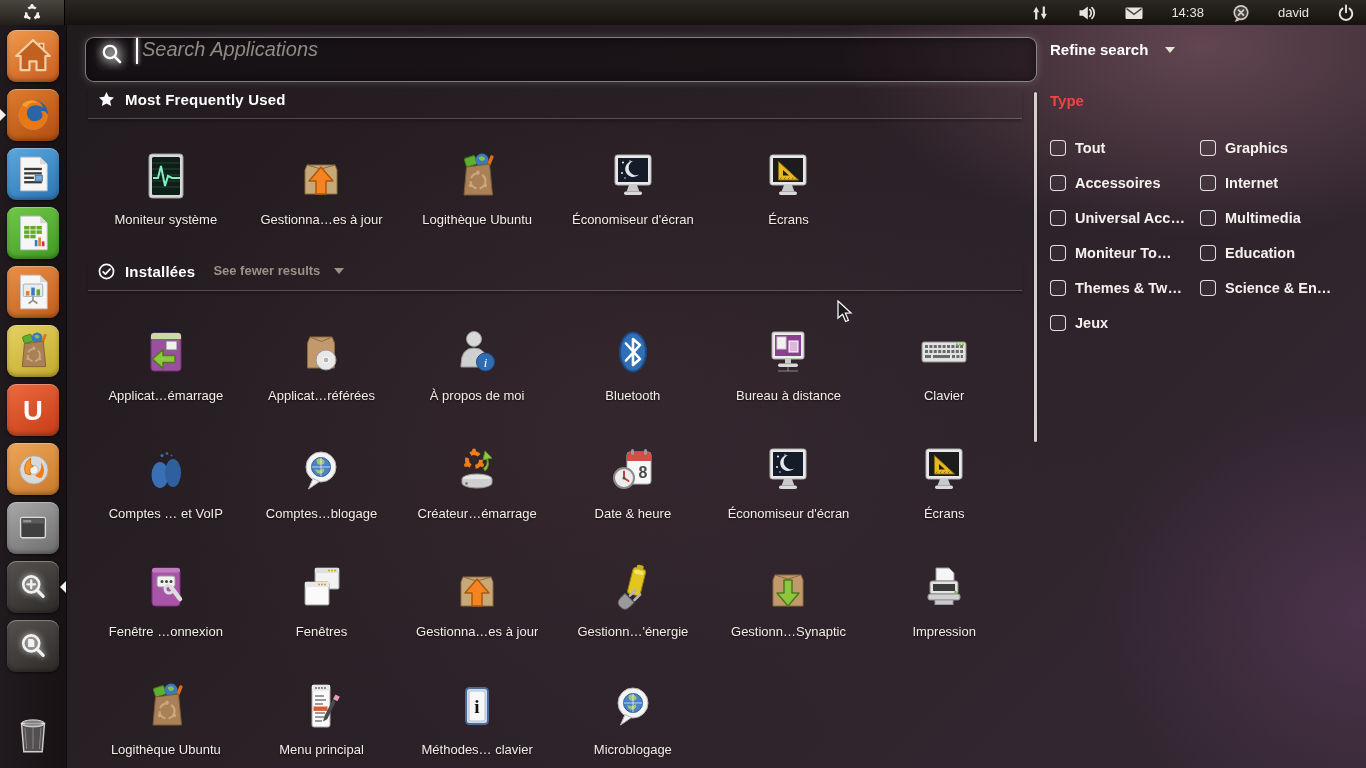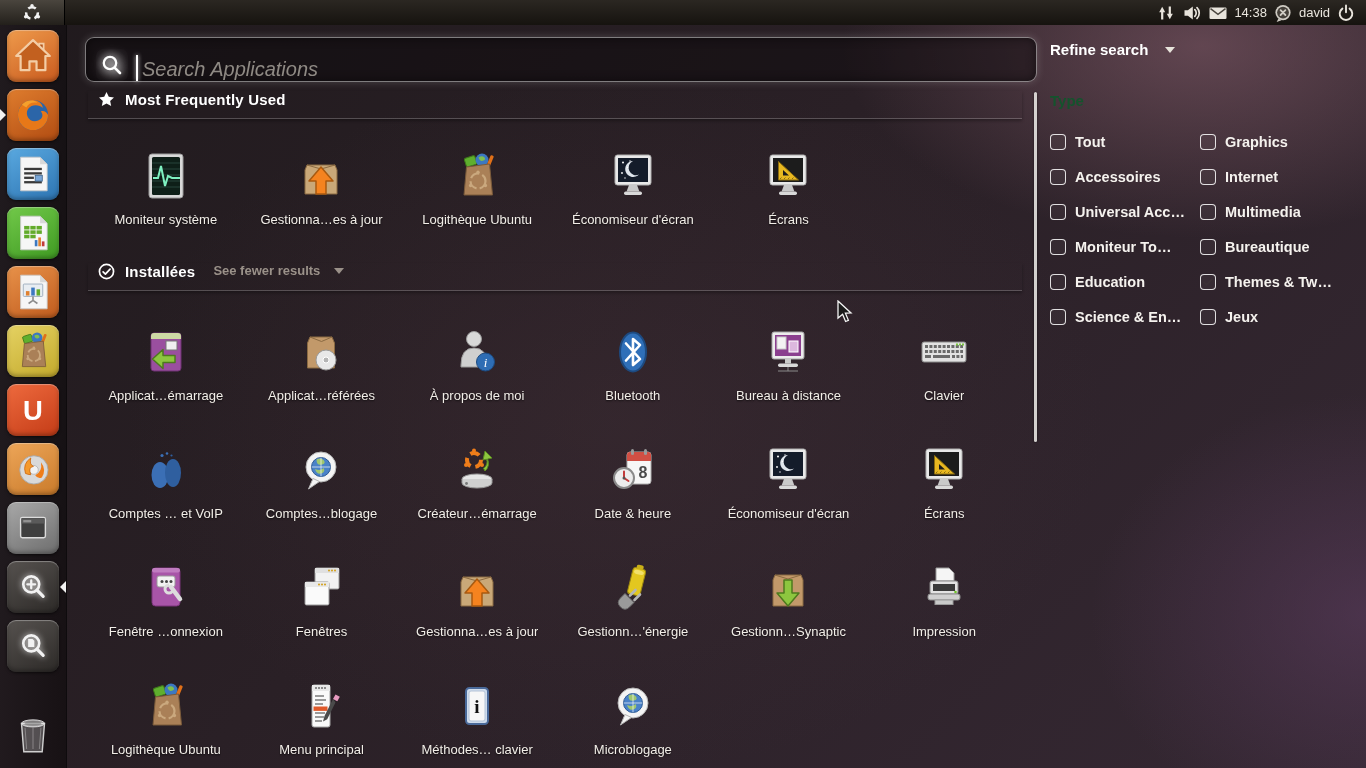--- a/index.html
+++ b/index.html
@@ -11,21 +11,21 @@
       radial-gradient(ellipse 500px 400px at 100% 80%, rgba(110,70,115,0.40), rgba(0,0,0,0) 55%),
       radial-gradient(ellipse 700px 500px at 45% 55%, rgba(70,50,58,0.35), rgba(0,0,0,0) 70%),
       linear-gradient(135deg,#201a1d 0%,#2a2026 45%,#352833 100%);
     color:#f2eee8;
   }
   
   .topbar{position:absolute;left:0;top:0;width:1366px;height:25px;
     background:linear-gradient(#2b2722,#16130f);z-index:50;display:flex;align-items:center;}
   .tb-logo{width:64px;height:25px;display:flex;align-items:center;justify-content:center;
     background:linear-gradient(#4a453e,#23201b);border-right:1px solid #000;cursor:pointer;}
-  .tb-right{margin-left:auto;display:flex;align-items:center;gap:6px;padding-right:10px;}
+  .tb-right{margin-left:auto;display:flex;align-items:center;gap:27px;padding-right:10px;}
   .tb-ic{width:20px;height:20px;display:inline-block;}
   .tb-ic svg{width:100%;height:100%;display:block;}
   .tb-text{font-size:13px;color:#e8e4dc;}
   
   .launcher{position:absolute;left:0;top:25px;width:66px;height:743px;
     background:linear-gradient(90deg,rgba(32,26,30,0.96),rgba(22,17,20,0.96));
     border-right:1px solid rgba(0,0,0,0.55);z-index:40;}
   .l-item{position:absolute;left:7px;width:52px;height:52px;border-radius:9px;
     box-shadow:inset 0 1px 1px rgba(255,255,255,0.35), inset 0 -2px 4px rgba(0,0,0,0.3), 0 1px 3px rgba(0,0,0,0.6);
     display:flex;align-items:center;justify-content:center;cursor:pointer;}
@@ -42,21 +42,21 @@
   .tile-applens,.tile-fileslens{background:linear-gradient(150deg,#56524f,#2d2a28);}
   .tile-applens svg,.tile-fileslens svg{filter:drop-shadow(0 0 3px rgba(255,255,255,0.8));}
   .tile-trash{background:transparent;box-shadow:none;}
   .ind{position:absolute;width:0;height:0;border-top:6px solid transparent;border-bottom:6px solid transparent;}
   .ind.left{left:-7px;border-left:6px solid #f2f2f2;}
   .ind.right{right:-7px;border-right:6px solid #f2f2f2;}
   
   .search-bar{position:absolute;left:85px;top:37px;width:952px;height:45px;border-radius:9px;
     background:rgba(8,4,7,0.42);border:1px solid rgba(255,255,255,0.45);
     box-shadow:0 0 8px rgba(255,255,255,0.18), inset 0 0 10px rgba(0,0,0,0.55);
-    display:flex;align-items:flex-end;padding:0 10px;box-sizing:border-box;cursor:text;}
+    display:flex;align-items:flex-start;padding:0 10px;box-sizing:border-box;cursor:text;}
   .sb-icon{width:32px;height:32px;display:flex;align-items:center;justify-content:center;
     border-radius:7px;background:radial-gradient(circle,rgba(255,255,255,0.22),rgba(255,255,255,0.02) 72%);
     filter:drop-shadow(0 0 4px rgba(255,255,255,0.85));}
   .sb-icon svg{width:24px;height:24px;}
   .caret{width:2px;height:26px;background:#fff;margin:0 4px 0 8px;box-shadow:0 0 4px rgba(255,255,255,0.9);}
   .sb-ph{font-size:20px;font-style:italic;color:#8f8a84;}
   .section-hdr{position:absolute;left:88px;width:934px;height:28px;display:flex;align-items:flex-start;gap:10px;
     border-bottom:1px solid rgba(255,255,255,0.22);box-shadow:0 2px 3px rgba(0,0,0,0.30);padding-left:10px;box-sizing:border-box;}
   .hdr-icon{width:17px;height:17px;display:inline-block;}
   .hdr-icon svg{width:100%;height:100%;display:block;}
@@ -68,22 +68,22 @@
   .app-ic{width:56px;height:56px;margin-top:18px;}
   .app-ic svg{width:100%;height:100%;display:block;}
   .app-label{margin-top:8px;font-size:13px;color:#f2eee8;white-space:nowrap;overflow:hidden;max-width:150px;
     text-shadow:0 1px 2px rgba(0,0,0,0.7);}
   .scrollbar{position:absolute;left:1034px;top:92px;width:3px;height:350px;border-radius:2px;
     background:rgba(240,238,235,0.85);box-shadow:0 0 2px rgba(0,0,0,0.6);cursor:pointer;}
   
   .refine{position:absolute;left:1050px;top:41px;display:flex;align-items:center;gap:17px;cursor:pointer;}
   .refine-label{font-size:15px;font-weight:700;color:#fff;}
   .tri-w{width:0;height:0;border-left:5px solid transparent;border-right:5px solid transparent;border-top:6px solid #e8e4dc;}
-  .type-title{position:absolute;left:1050px;top:92px;font-size:15px;font-weight:700;color:#14532d;}
-  .filters{position:absolute;left:1050px;top:124px;display:grid;grid-template-columns:150px 166px;grid-auto-rows:35px;}
+  .type-title{position:absolute;left:1050px;top:92px;font-size:15px;font-weight:700;color:#ef4444;}
+  .filters{position:absolute;left:1050px;top:130px;display:grid;grid-template-columns:150px 166px;grid-auto-rows:35px;}
   .filter-option{display:flex;align-items:center;gap:9px;cursor:pointer;}
   .cb{width:16px;height:16px;border:1.5px solid rgba(255,255,255,0.85);border-radius:4px;box-sizing:border-box;
     background:rgba(255,255,255,0.04);display:flex;align-items:center;justify-content:center;}
   .cb svg{width:12px;height:12px;display:none;}
   .cb.checked svg{display:block;}
   .cb-label{font-size:14.5px;font-weight:700;color:#f5f2ee;white-space:nowrap;}
   
   .mouse{position:absolute;left:836px;top:300px;width:20px;height:24px;z-index:60;pointer-events:none;}
 </style>
 </head>
@@ -727,24 +727,20 @@
     <div class="filter-option">
       <span class="cb"></span>
       <span class="cb-label">Multimedia</span>
     </div>
     <div class="filter-option">
       <span class="cb"></span>
       <span class="cb-label">Moniteur To…</span>
     </div>
     <div class="filter-option">
       <span class="cb"></span>
-      <span class="cb-label">Bureautique</span>
-    </div>
-    <div class="filter-option">
-      <span class="cb"></span>
       <span class="cb-label">Education</span>
     </div>
     <div class="filter-option">
       <span class="cb checked">
         <svg viewBox="0 0 14 14">
           <path d="M2.4 7.4 l3 3 L11.6 3.8" stroke="#3a3035" stroke-width="2.2" fill="none" stroke-linecap="round"></path>
         </svg>
       </span>
       <span class="cb-label">Themes &amp; Tw…</span>
     </div>

